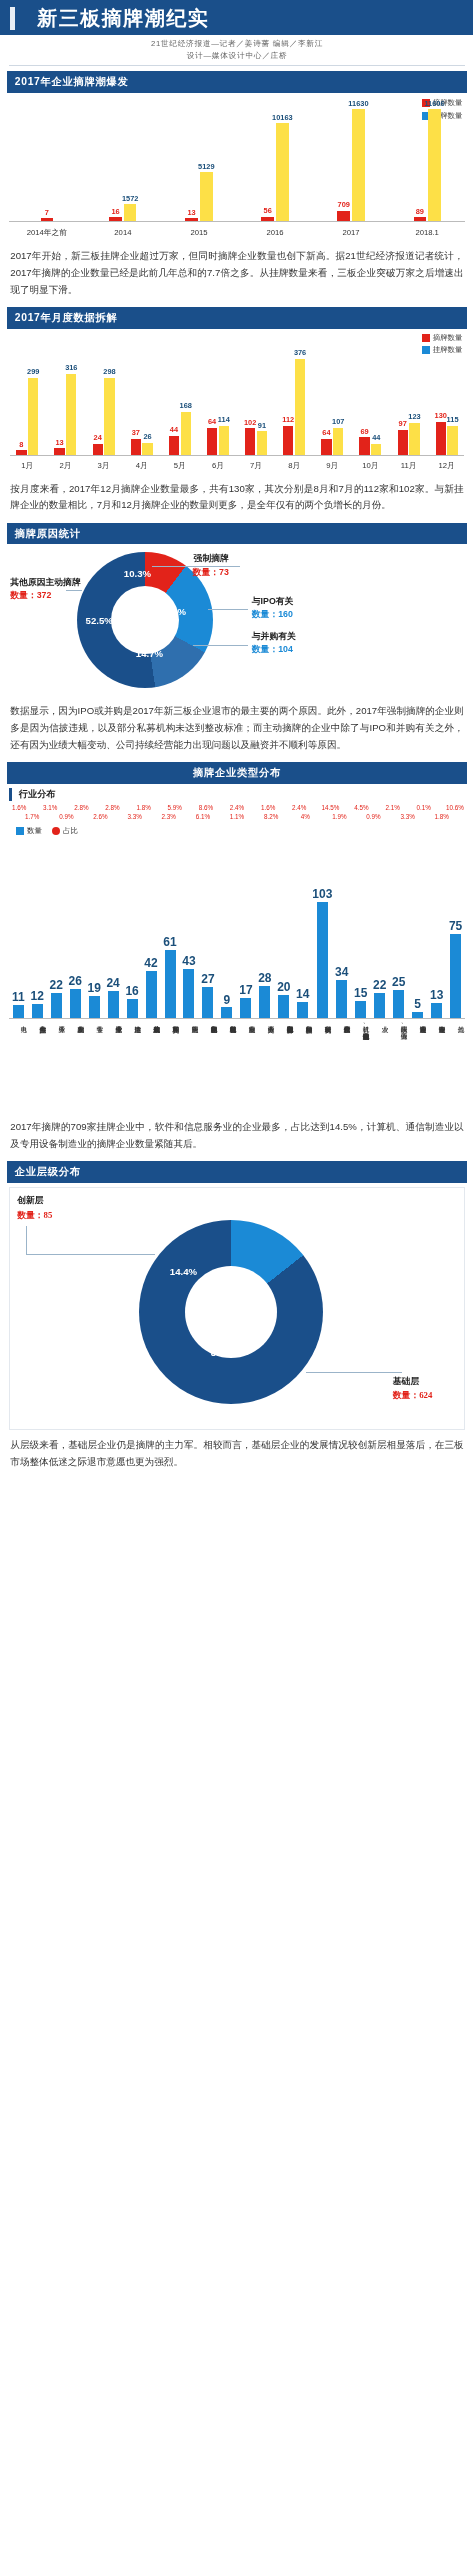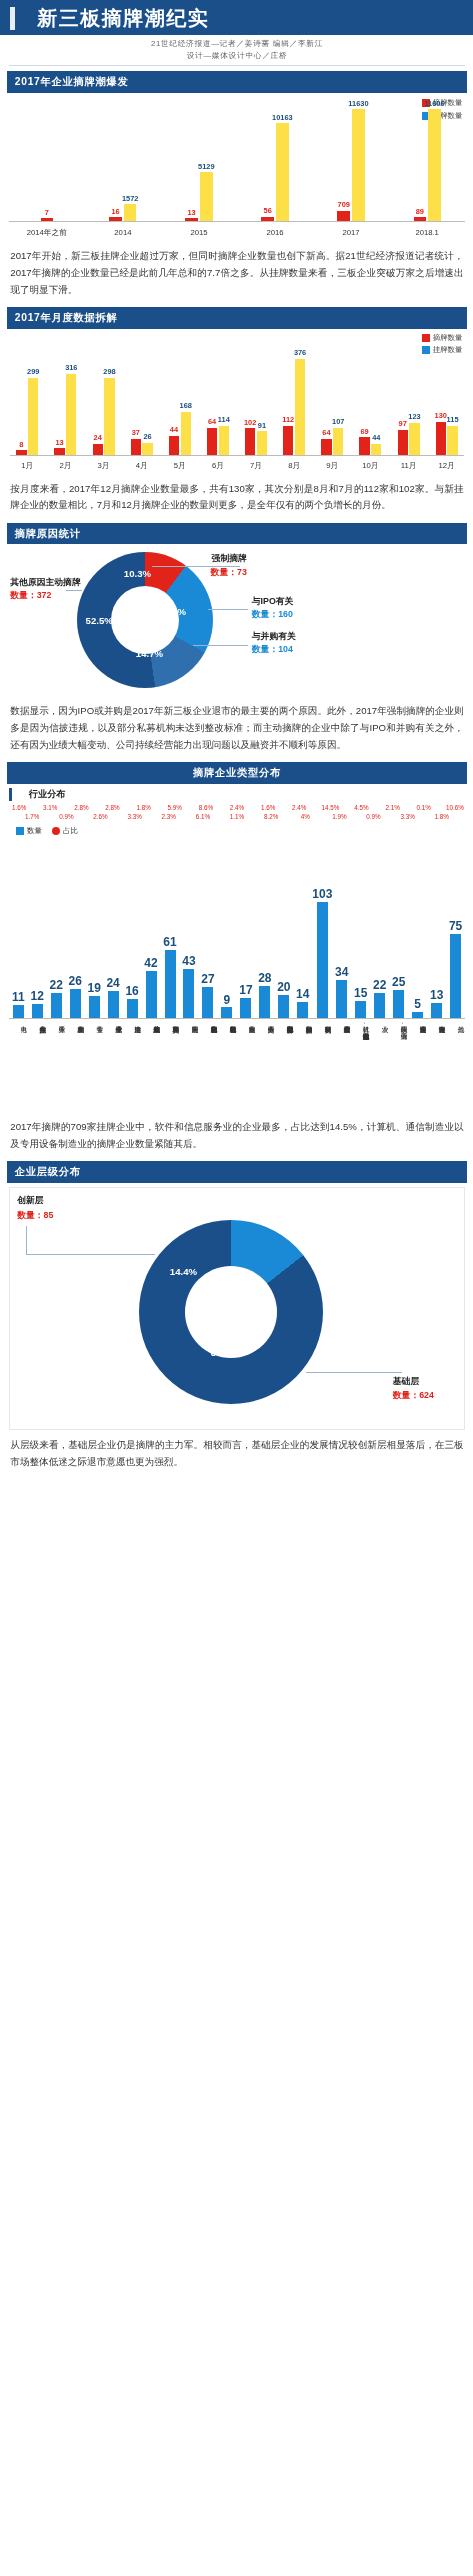--- a/index.html
+++ b/index.html
@@ -52,21 +52,21 @@
     letter-spacing: 0.7px;
   }
   .section-bar.center { text-align: center; }
 
   .subsec {
     margin: 4.4px 8.8px 1.5px 8.8px;
     font-size: 9.2px;
     font-weight: bold;
     color: #222;
     border-left: 3.7px solid #1a4f8a;
-    padding-left: 17px;
+    padding-left: 7px;
   }
 
   
   .para {
     font-size: 9.6px;
     line-height: 1.75;
     color: #333;
     margin: 7.4px 10.3px 8.8px 10.3px;
     text-align: justify;
   }
@@ -175,21 +175,21 @@
 
   
   .c5 { position: relative; height: 243px; margin: 4.4px 8.8px 0 8.8px; border: 0.7px solid #e3e8ee; }
   .c5 .donut-wrap2 { position: absolute; left: 129px; top: 32px; width: 184px; height: 184px; }
   .donut2 { width: 184px; height: 184px; border-radius: 50%; position: relative; }
   .donut2::after {
     content: ""; position: absolute; width: 92px; height: 92px;
     background: #fff; border-radius: 50%; left: 46px; top: 46px;
   }
   .box-label {
-    position: absolute; font-size: 8.5px;
+    position: absolute; font-size: 8.5px; font-family: Liberation Serif, serif;
   }
   .box-label .t { font-weight: bold; color: #222; font-size: 8.8px; }
   .box-label .n { color: #e2231a; font-weight: bold; font-size: 8.8px; margin-top: 2.2px; }
 
   .footer-space { height: 13.2px; }
 </style>
 </head>
 <body>
 
 <div class="page">
@@ -413,21 +413,21 @@
   <div class="c3">
     <div class="donut-wrap">
       <div class="donut" style="background: conic-gradient(#e2231a 0deg 37.1deg, #1b8ad6 37.1deg 118.4deg, #2f6fae 118.4deg 171.3deg, #1a4f8a 171.3deg 360deg); position:relative;"></div>
       <div class="slice-label" style="left:47px; top:16px;">10.3%</div>
       <div class="slice-label" style="left:82px; top:54px;">22.6%</div>
       <div class="slice-label" style="left:59px; top:96px;">14.7%</div>
       <div class="slice-label" style="left:8.8px; top:63px;">52.5%</div>
     </div>
 
     <div class="leader" style="left:143px; top:17.7px; width:88px;"></div>
-    <div class="callout" style="left:175px; top:4.4px; text-align:right; width:63px;">
+    <div class="callout" style="left:157px; top:4.4px; text-align:right; width:63px;">
       <div class="title">强制摘牌</div>
       <div class="num red">数量：73</div>
     </div>
 
     <div class="leader" style="left:199px; top:60px; width:40px;"></div>
     <div class="callout" style="left:243px; top:47px;">
       <div class="title">与IPO有关</div>
       <div class="num">数量：160</div>
     </div>
 

